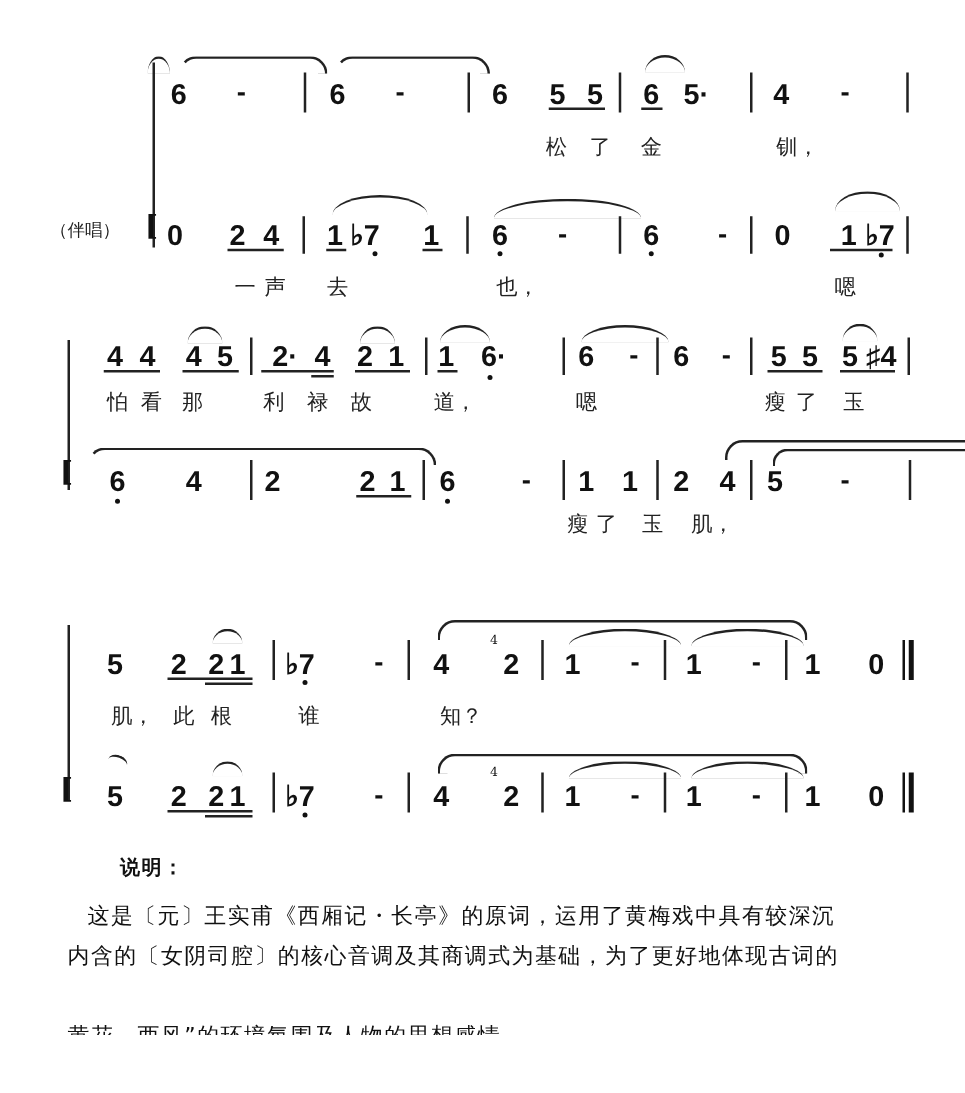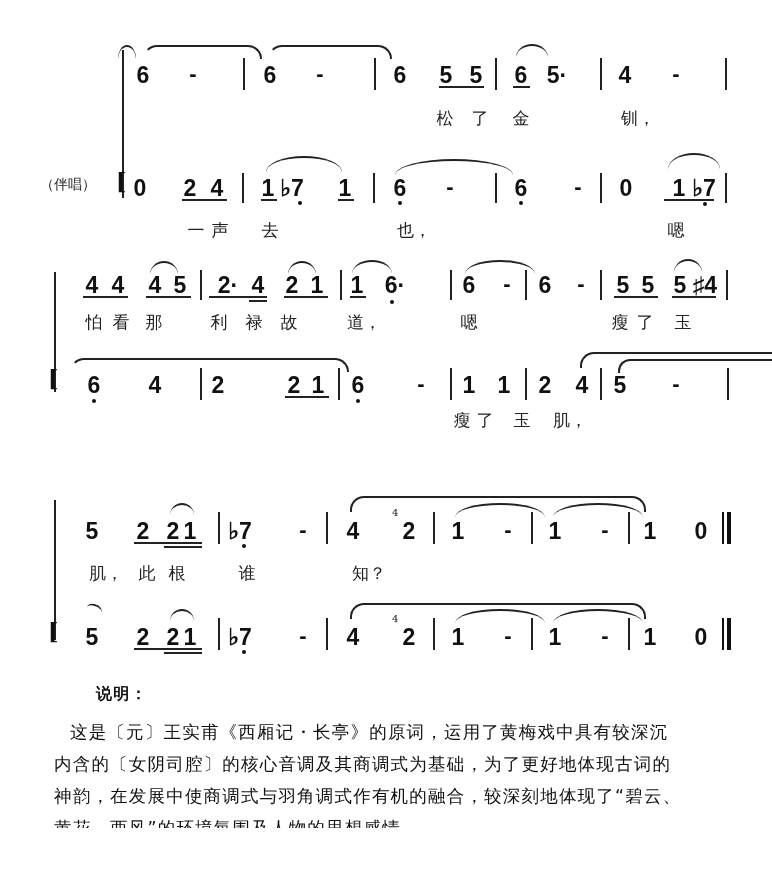--- a/index.html
+++ b/index.html
@@ -269,15 +269,14 @@
     <div class="note" style="left:701px;top:624px;">0</div>
     <div class="dblbar-thin" style="left:722px;top:618px;height:32px;"></div>
     <div class="dblbar-thick" style="left:727px;top:618px;height:32px;"></div>
   </div>
 </div>
 
 <div class="text-block" style="top:684px;height:190px;">
   <div class="text-line" style="left:28px;top:0px;font-weight:bold;font-size:16px;">说明：</div>
   <div class="text-line" style="left:2px;top:36px;">这是〔元〕王实甫《西厢记・长亭》的原词，运用了黄梅戏中具有较深沉</div>
   <div class="text-line" style="left:-14px;top:68px;">内含的〔女阴司腔〕的核心音调及其商调式为基础，为了更好地体现古词的</div>
-  <div class="text-line" style="left:-14px;top:100px;">神韵，在发展中使商调式与羽角调式作有机的融合，较深刻地体现了“碧云、</div>
   <div class="text-line cutoff" style="left:-14px;top:132px;">黄花、西风”的环境氛围及人物的思想感情</div>
 </div>
 
 </body></html>

